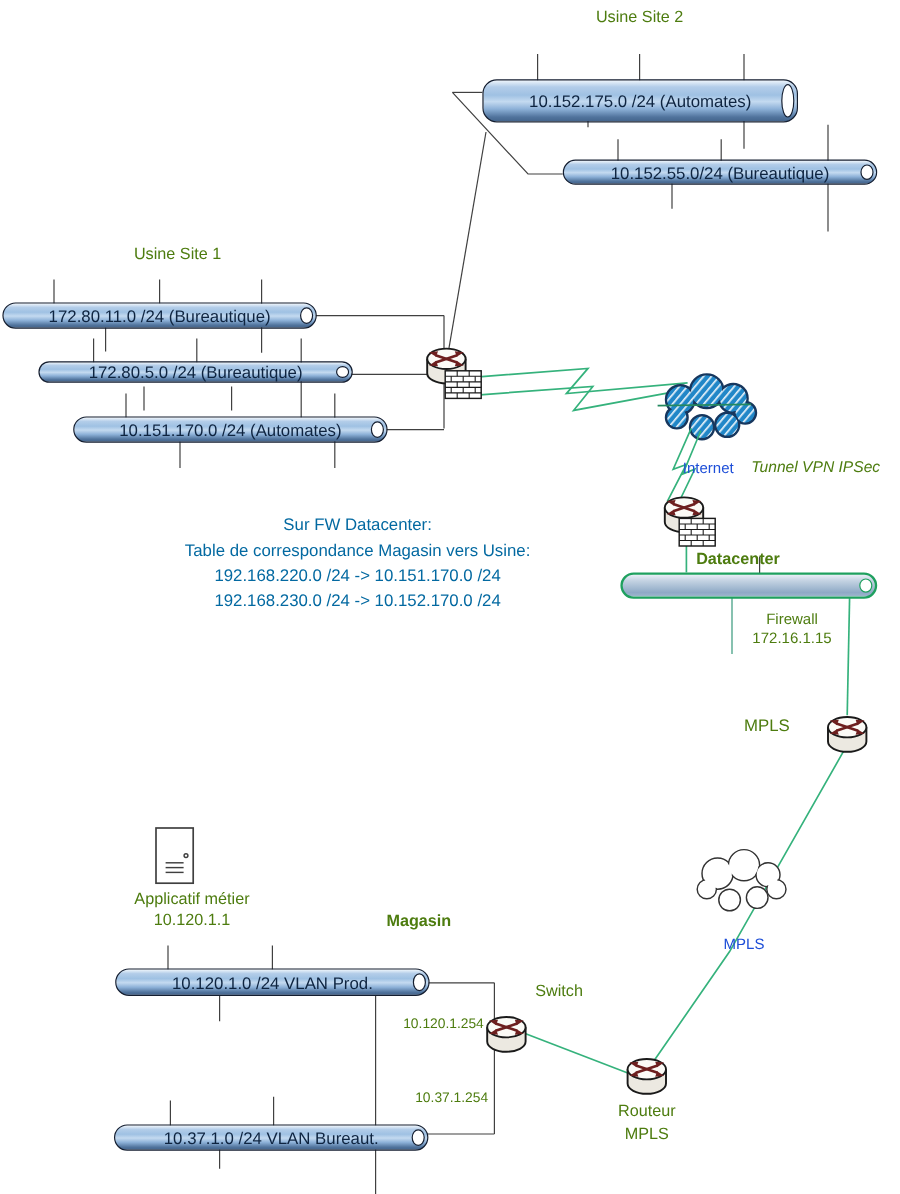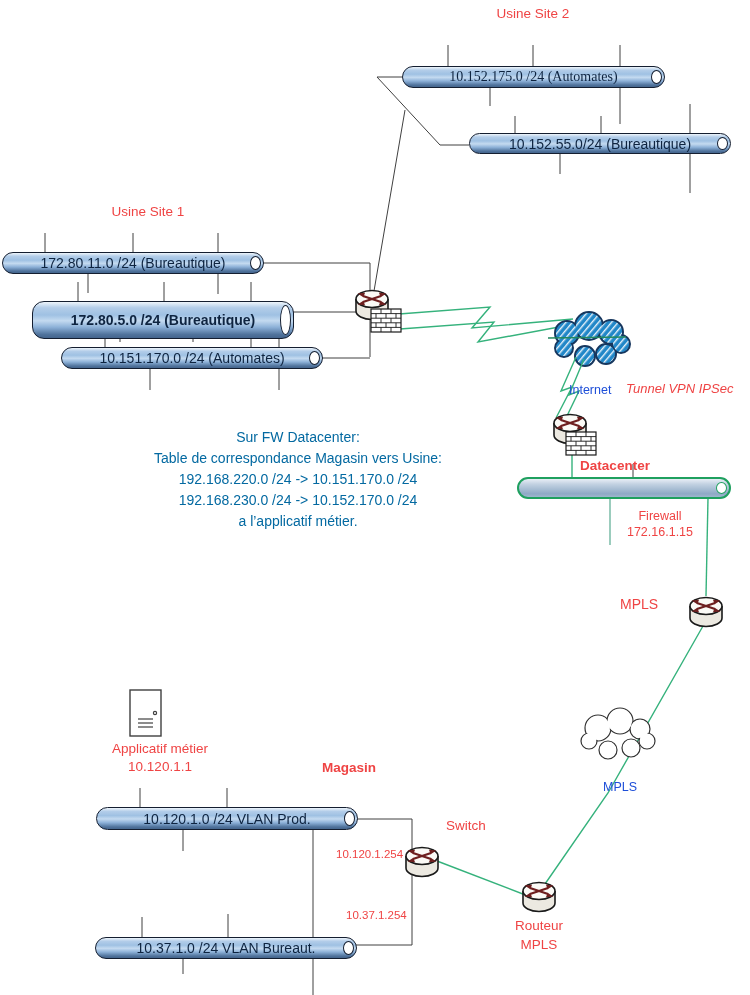--- a/index.html
+++ b/index.html
@@ -2,21 +2,21 @@
 <html><head>
 <meta charset="utf-8">
 <style>
   html,body{margin:0;padding:0;background:#fff;}
   #canvas{position:relative;width:750px;height:995px;background:#ffffff;overflow:hidden;
           font-family:"Liberation Sans",sans-serif;}
   #wires{position:absolute;left:0;top:0;z-index:1;}
   .gray{stroke:#404040;stroke-width:1;fill:none;}
   .green{stroke:#35b27c;stroke-width:1.4;fill:none;}
   .greendim{stroke:#49a287;stroke-width:1.1;fill:none;}
-  .lbl{position:absolute;z-index:3;color:#ef4444;white-space:nowrap;font-size:13.5px;}
+  .lbl{position:absolute;z-index:3;color:#4d7c0f;white-space:nowrap;font-size:13.5px;}
   .center{text-align:center;white-space:normal;}
   .bold{font-weight:bold;}
   .maroon{color:#1d4ed8;font-size:12.5px;}
   .small{font-size:11.5px;}
   .seg{position:absolute;z-index:2;box-sizing:border-box;border:1.7px solid #141e30;border-radius:12px;
        background:linear-gradient(180deg,#eef5fb 0%,#b3cde9 16%,#9fc1e3 36%,#c4daf0 52%,#8db1d8 70%,#50739c 90%,#44658d 100%);
        color:#0e2440;font-size:14px;display:flex;align-items:center;justify-content:center;}
   .seg .cap{position:absolute;right:2px;top:3px;bottom:3px;width:9px;background:#fff;
             border:1.5px solid #141e30;border-radius:50%;}
   .seg.dc{border:2.2px solid #1fa05f;
@@ -192,33 +192,33 @@
 
     <use href="#router" x="372" y="299"></use>
     <use href="#firewall" x="371" y="309"></use>
     <use href="#router" x="570" y="423"></use>
     <use href="#firewall" x="566" y="432"></use>
     <use href="#router" x="706" y="606"></use>
     <use href="#router" x="422" y="856"></use>
     <use href="#router" x="539" y="891"></use>
   </svg>
 
-  <div class="seg" style="left:402px;top:66px;width:263px;height:22px;font-family:Liberation Serif, serif;">
+  <div class="seg" style="left:402px;top:66px;width:263px;height:36px;">
     <span>10.152.175.0 /24 (Automates)</span>
     <span class="cap"></span>
   </div>
   <div class="seg" style="left:469px;top:133px;width:262px;height:21px;">
     <span>10.152.55.0/24 (Bureautique)</span>
     <span class="cap"></span>
   </div>
   <div class="seg" style="left:2px;top:252px;width:262px;height:22px;">
     <span>172.80.11.0 /24 (Bureautique)</span>
     <span class="cap"></span>
   </div>
-  <div class="seg" style="left:32px;top:301px;width:262px;height:38px;font-weight:bold;">
+  <div class="seg" style="left:32px;top:301px;width:262px;height:18px;">
     <span>172.80.5.0 /24 (Bureautique)</span>
     <span class="cap"></span>
   </div>
   <div class="seg" style="left:61px;top:347px;width:262px;height:22px;">
     <span>10.151.170.0 /24 (Automates)</span>
     <span class="cap"></span>
   </div>
   <div class="seg dc" style="left:517px;top:477px;width:214px;height:22px;">
     <span class="cap"></span>
   </div>
@@ -260,16 +260,15 @@
   <div class="lbl center" style="left:496px;top:916px;width:86px;line-height:19px;">
     <div>Routeur</div>
     <div>MPLS</div>
   </div>
 
   <div class="note">
     <div>Sur FW Datacenter:</div>
     <div>Table de correspondance Magasin vers Usine:</div>
     <div>192.168.220.0 /24 -&gt; 10.151.170.0 /24</div>
     <div>192.168.230.0 /24 -&gt; 10.152.170.0 /24</div>
-    <div>a l’applicatif métier.</div>
   </div>
 
 </div>
 
 </body></html>

